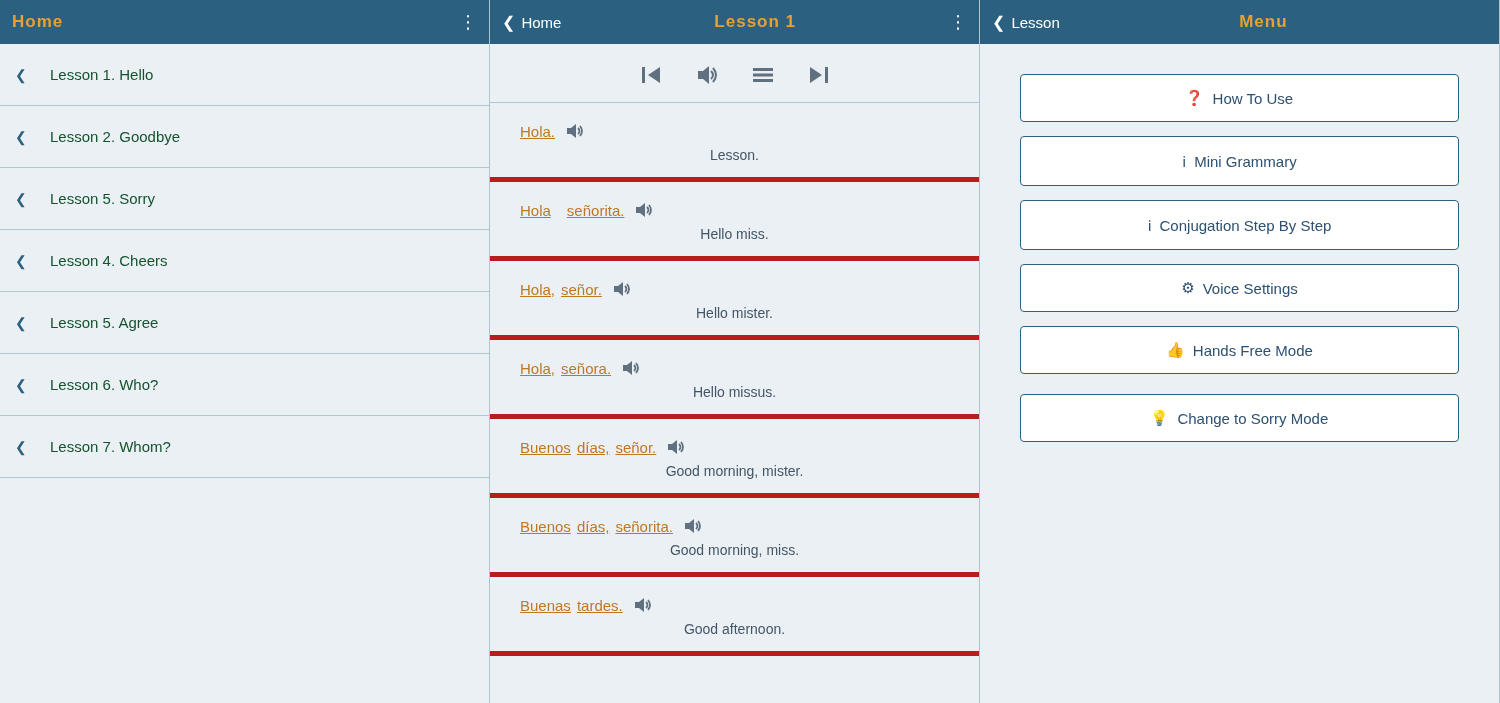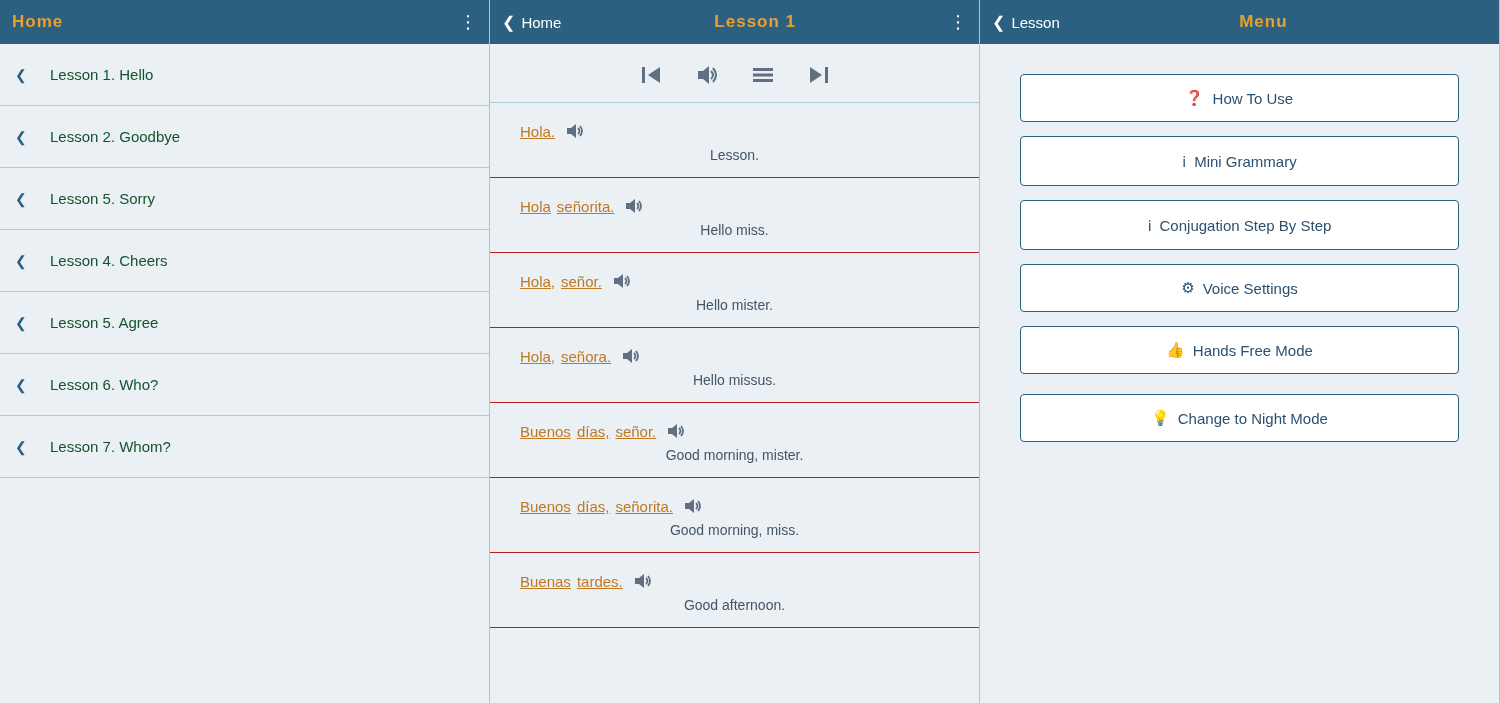--- a/index.html
+++ b/index.html
@@ -131,21 +131,21 @@
       background: none;
       border: none;
       padding: 0;
       display: flex;
       align-items: center;
     }
 
     
     .phrase-block {
       padding: 18px 30px 14px 30px;
-      border-bottom: 1px solid #b91c1c;
+      border-bottom: 5px solid #b91c1c;
     }
 
     .phrase-line {
       display: flex;
       align-items: center;
       gap: 10px;
       margin-bottom: 6px;
     }
 
     .phrase-spanish {
@@ -295,21 +295,21 @@
           <polygon points="2,7 2,13 6,13 11,17 11,3 6,7" fill="#607080"></polygon>
           <path d="M13 7 Q16 10 13 13" stroke="#607080" stroke-width="1.8" fill="none"></path>
           <path d="M15 5 Q19 10 15 15" stroke="#607080" stroke-width="1.8" fill="none"></path>
         </svg>
       </button>
     </div>
     <div class="phrase-english">Lesson.</div>
   </div>
       <div class="phrase-block">
     <div class="phrase-line">
-      <div style="display:flex;gap:6px;align-items:center;flex-wrap:wrap;">
+      <div style="display:flex;gap:16px;align-items:center;flex-wrap:wrap;">
         <span class="phrase-spanish">Hola</span> 
             <span class="phrase-spanish">señorita.</span>
       </div>
       <button class="sound-btn">
         <svg width="20" height="20" viewBox="0 0 20 20" fill="none">
           <polygon points="2,7 2,13 6,13 11,17 11,3 6,7" fill="#607080"></polygon>
           <path d="M13 7 Q16 10 13 13" stroke="#607080" stroke-width="1.8" fill="none"></path>
           <path d="M15 5 Q19 10 15 15" stroke="#607080" stroke-width="1.8" fill="none"></path>
         </svg>
       </button>
@@ -428,17 +428,17 @@
         <button class="menu-btn">
           <span class="menu-icon">⚙</span>
           <span>Voice Settings</span>
         </button>
         <button class="menu-btn">
           <span class="menu-icon">👍</span>
           <span>Hands Free Mode</span>
         </button>
         <button class="menu-btn menu-btn-night">
           <span class="menu-icon">💡</span>
-          <span>Change to Night Mode</span>
+          <span>Change to Sorry Mode</span>
         </button>
       </div>
   </div>
 </div>
 
 </body></html>

